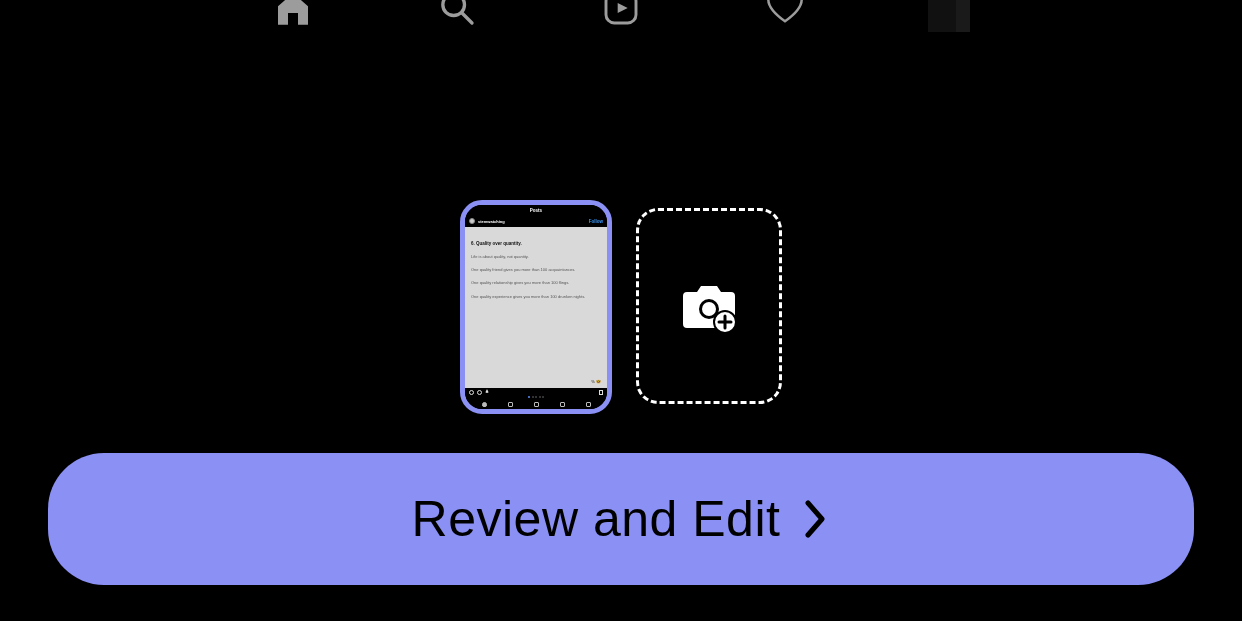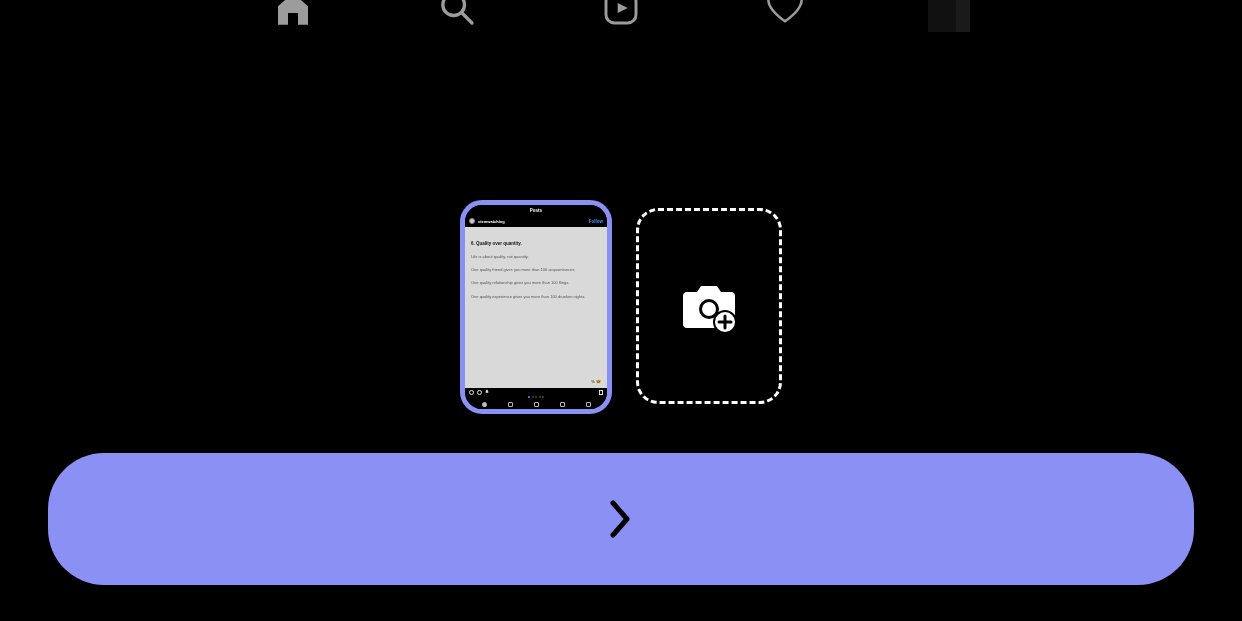--- a/index.html
+++ b/index.html
@@ -211,16 +211,17 @@
       <circle cx="46" cy="44" r="11" fill="#fff"></circle>
       <circle cx="46" cy="44" r="11" fill="#fff" stroke="#000" stroke-width="2"></circle>
       <line x1="46" y1="38" x2="46" y2="50" stroke="#000" stroke-width="3" stroke-linecap="round"></line>
       <line x1="40" y1="44" x2="52" y2="44" stroke="#000" stroke-width="3" stroke-linecap="round"></line>
     </svg>
   </div>
 
 </div>
 
 <div class="cta">
+  <span class="cta-label">Review and Edit</span>
   <svg viewBox="0 0 24 40">
     <polyline points="4,4 18,20 4,36" fill="none" stroke="#000" stroke-width="5" stroke-linecap="round" stroke-linejoin="round"></polyline>
   </svg>
 </div>
 
 </body></html>

